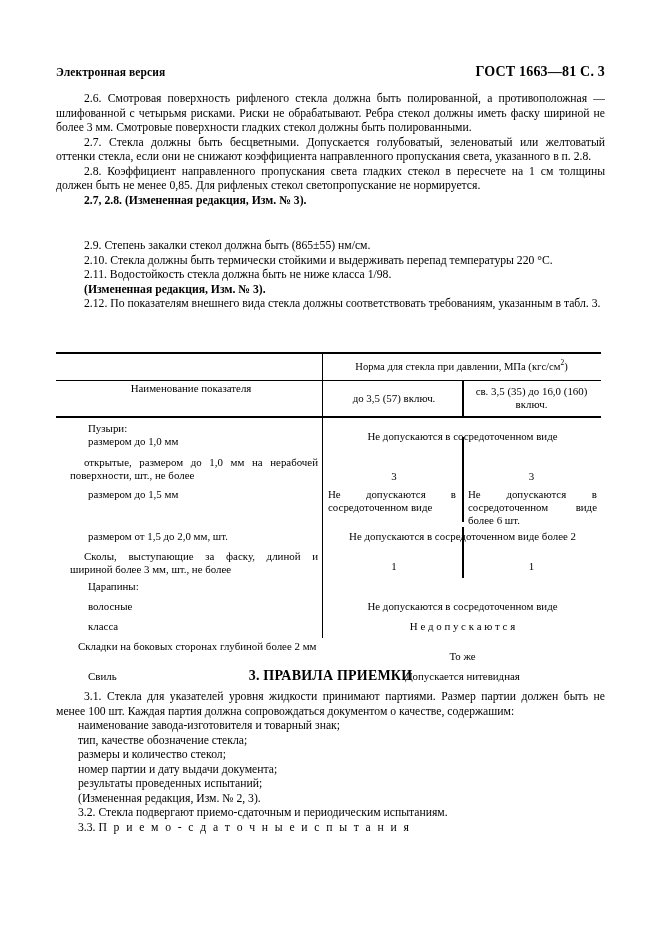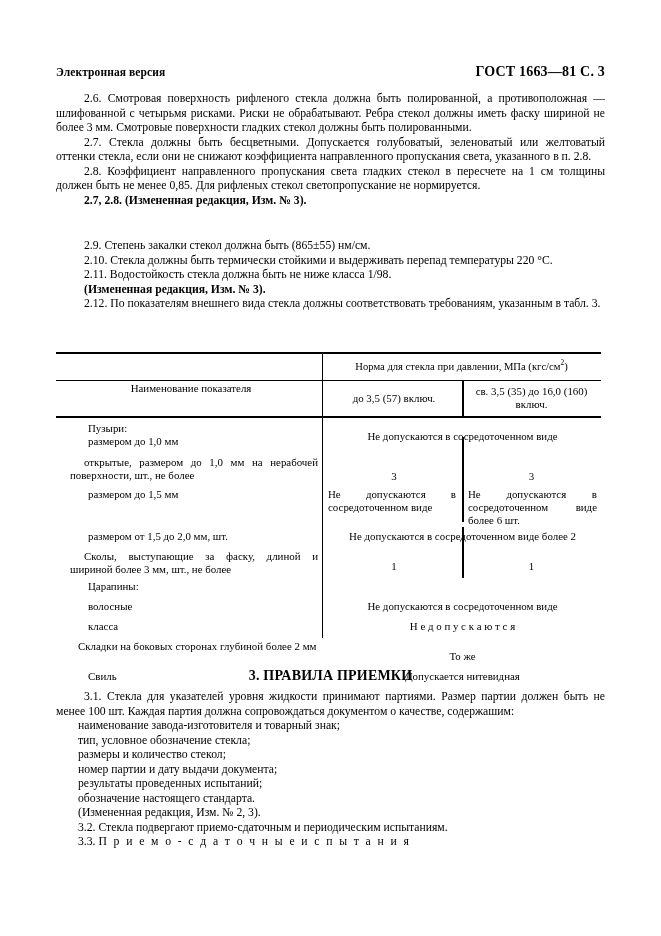--- a/index.html
+++ b/index.html
@@ -190,23 +190,22 @@
     <div class="cell ctr" style="left:272px; top:268px; width:269px;">Н е   д о п у с к а ю т с я</div>
     <div class="cell ctr" style="left:272px; top:298px; width:269px;">То же</div>
     <div class="cell ctr" style="left:272px; top:318px; width:269px;">Допускается нитевидная</div>
   </div>
 
   <div class="sect-head">3.  ПРАВИЛА ПРИЕМКИ</div>
 
   <div class="body-block" id="block-c">
     <p class="p">3.1.  Стекла для указателей уровня жидкости принимают партиями. Размер партии должен быть не менее 100 шт. Каждая партия должна сопровождаться документом о качестве, содержашим:</p>
     <p class="p list">наименование завода-изготовителя и товарный знак;</p>
-    <p class="p list">тип, условное обозначение стекла;</p>
+    <p class="p list">тип, качестве обозначение стекла;</p>
     <p class="p list">размеры и количество стекол;</p>
     <p class="p list">номер партии и дату выдачи документа;</p>
     <p class="p list">результаты проведенных испытаний;</p>
-    <p class="p list">обозначение настоящего стандарта.</p>
     <p class="p bold">(Измененная редакция, Изм. № 2, 3).</p>
     <p class="p list">3.2.  Стекла подвергают приемо-сдаточным и периодическим испытаниям.</p>
     <p class="p list"><span>3.3.  </span><span class="spaced">П р и е м о - с д а т о ч н ы е   и с п ы т а н и я</span></p>
   </div>
 
 </div>
 
 </body></html>

